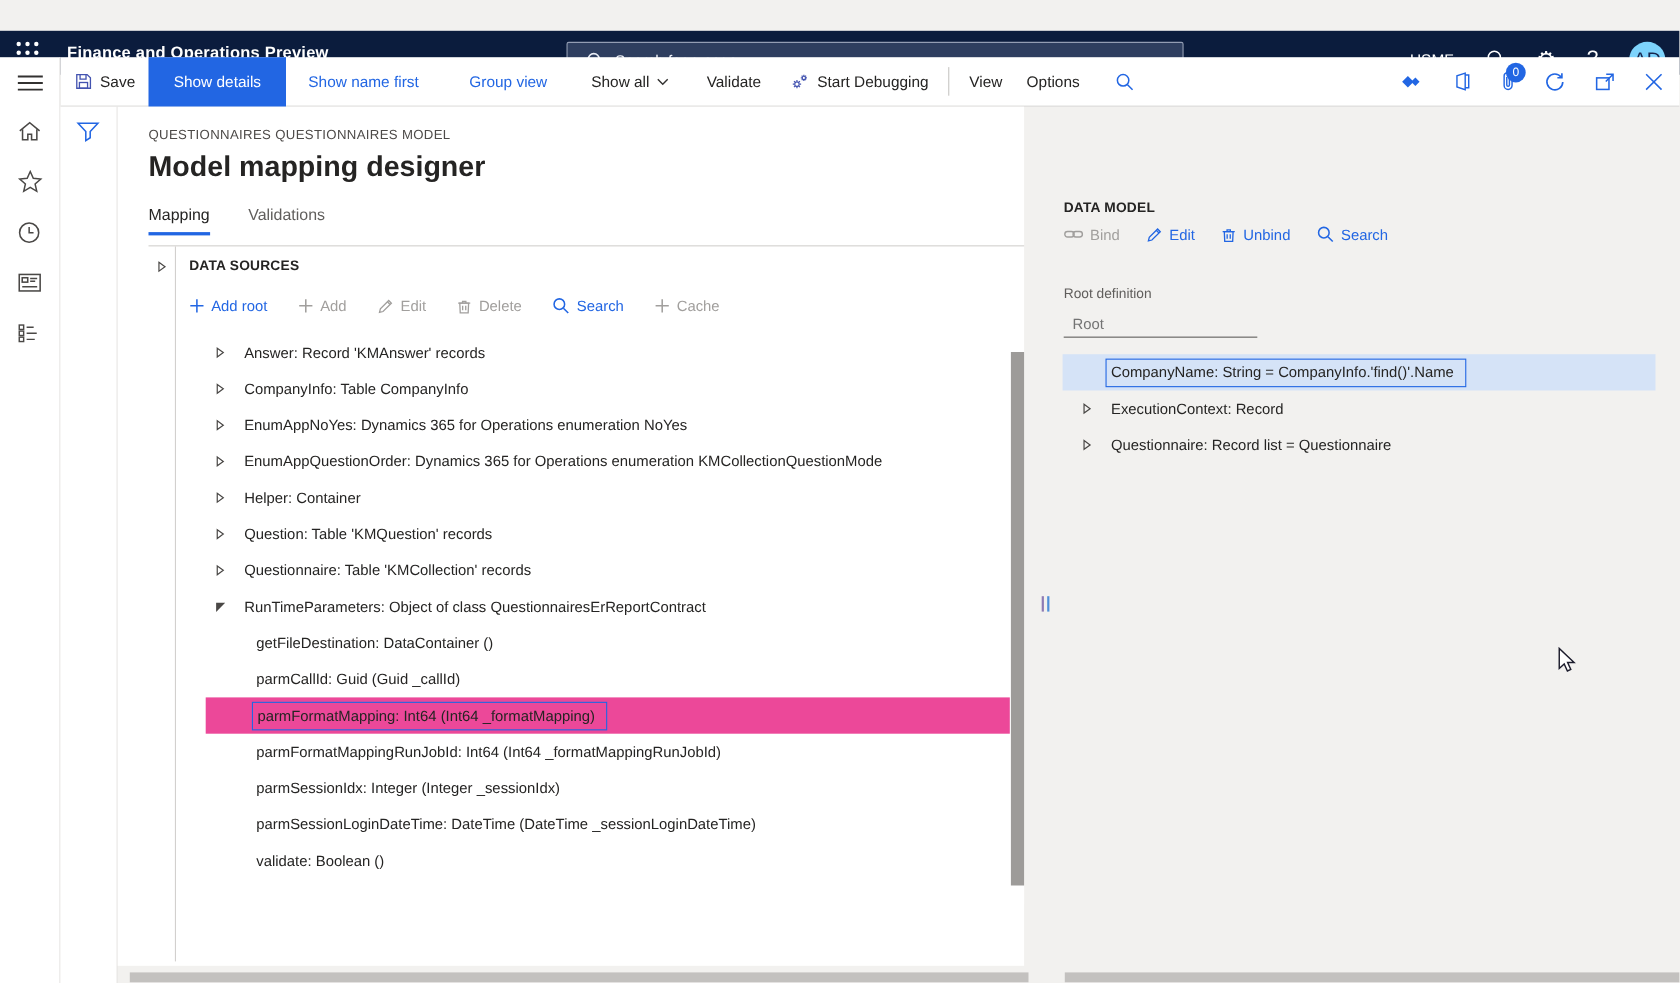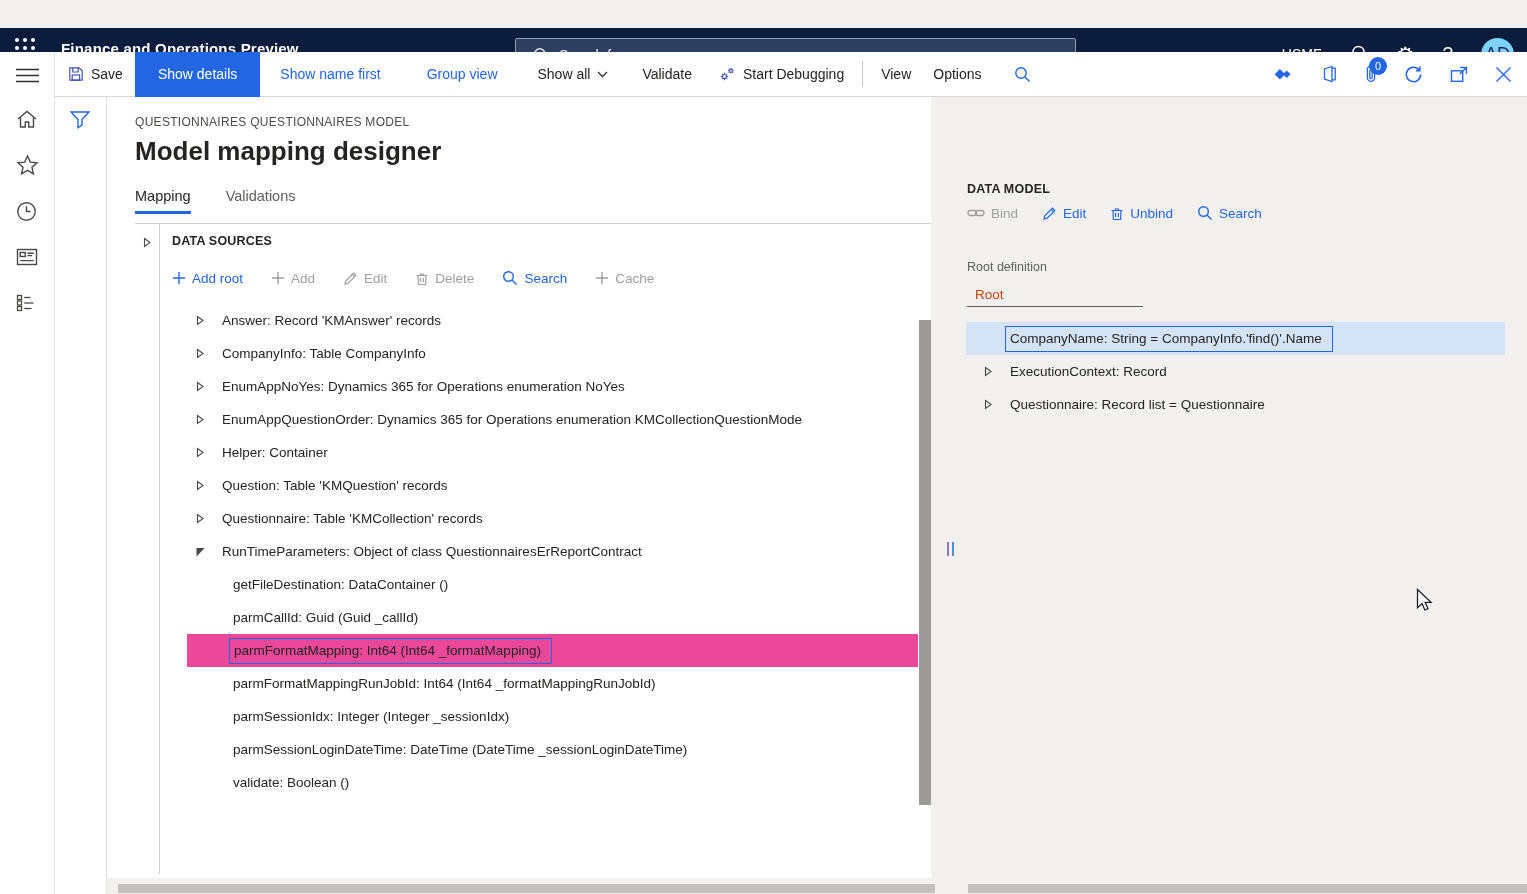--- a/index.html
+++ b/index.html
@@ -80,21 +80,21 @@
   .splitter i { display:block; width:2px; height:14px; }
   .splitter i:first-child { background:#8d7bb4; }
   .splitter i:last-child { background:#4f8fd9; }
 
   
   .right-pane { position:absolute; left:931px; top:97px; width:596px; height:781px; }
   .dm-header { position:absolute; left:36px; top:85px; }
   .dm-toolbar { position:absolute; left:36px; top:108px; display:flex; gap:24px; align-items:center; }
   .dm-rootlabel { position:absolute; left:36px; top:163px; font-size:12.5px; color:#605e5c; }
   .dm-rootfield { position:absolute; left:36px; top:185px; width:176px; height:25px; border-bottom:1px solid #605e5c; display:flex; align-items:center; cursor:text; }
-  .dm-rootfield .val { margin-left:8px; color:#c2410c; }
+  .dm-rootfield .val { margin-left:8px; color:#737373; }
   .dm-tree { position:absolute; left:0; top:225px; right:0; }
   .dm-row { height:33px; display:flex; align-items:center; margin-left:35px; margin-right:22px; cursor:pointer; }
   .dm-row .exp { width:12px; margin-left:16px; flex:none; }
   .dm-row .lbl { margin-left:16px; color:#252423; }
   .dm-row.sel { background:#d5e3f7; }
   .dm-row.sel .selbox { margin-left:39px; }
 
   
   .hbar1 { position:absolute; left:118px; top:884px; width:817px; height:9px; background:#c3c1bf; cursor:grab; }
   .hbar2 { position:absolute; left:968px; top:884px; width:559px; height:9px; background:#c3c1bf; cursor:grab; }

